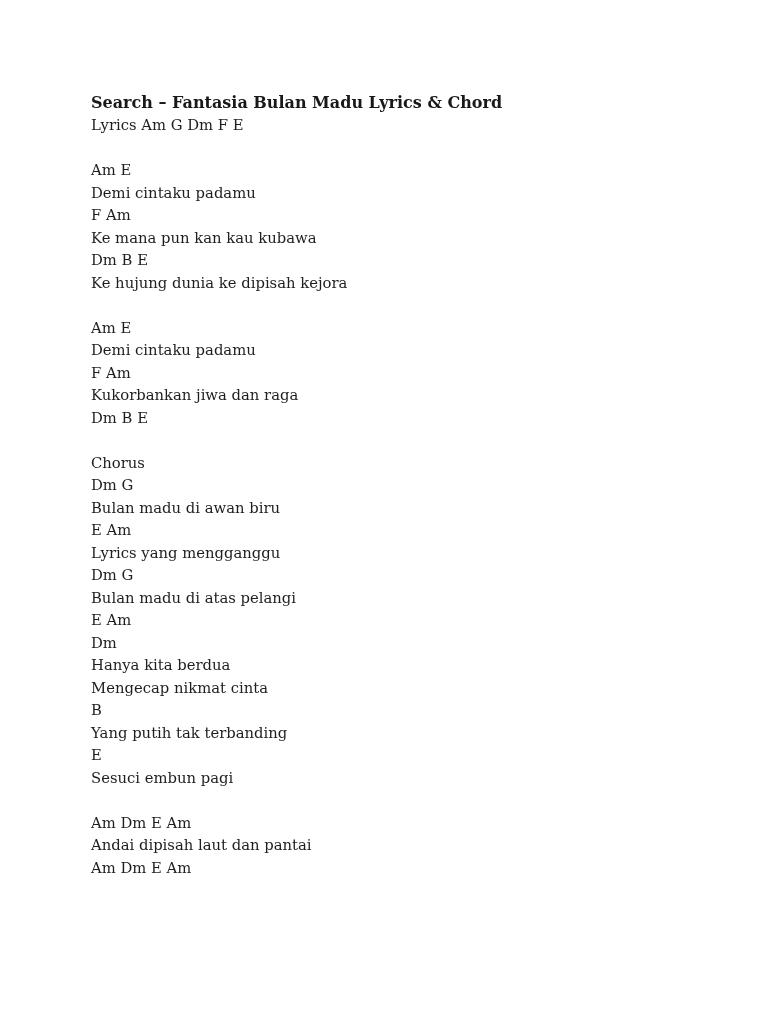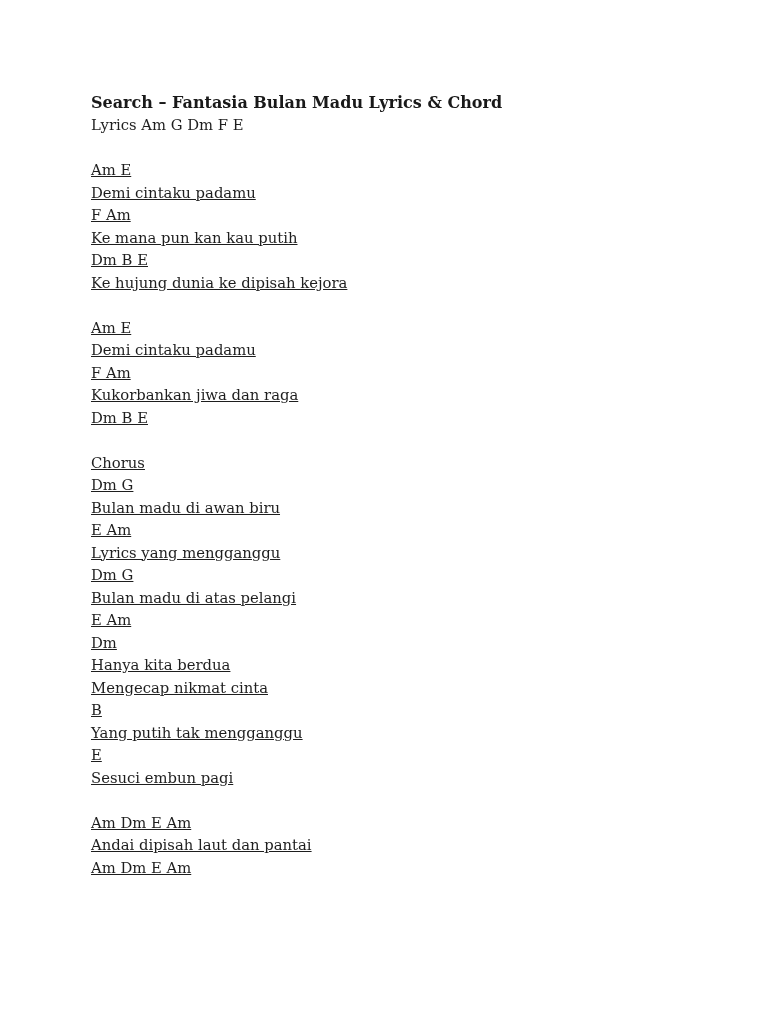--- a/index.html
+++ b/index.html
@@ -32,40 +32,39 @@
   }
   .line {
     margin: 0;
     font-size: 14.8px;
     font-weight: normal;
     line-height: 22.5px;
     white-space: nowrap;
   }
   .stanza {
     margin-top: 22.5px;
-    text-decoration: underline;
   }
   .intro-block {
     margin-top: 1px;
   }
 </style>
 </head>
 <body>
 
 <div class="page">
   <div class="content">
 
     <h1 class="title">Search – Fantasia Bulan Madu Lyrics &amp; Chord</h1>
     <p class="line intro-block">Lyrics Am G Dm F E</p>
 
     <div class="stanza">
       <p class="line">Am E</p>
       <p class="line">Demi cintaku padamu</p>
       <p class="line">F Am</p>
-      <p class="line">Ke mana pun kan kau putih</p>
+      <p class="line">Ke mana pun kan kau kubawa</p>
       <p class="line">Dm B E</p>
       <p class="line">Ke hujung dunia ke dipisah kejora</p>
     </div>
 
     <div class="stanza">
       <p class="line">Am E</p>
       <p class="line">Demi cintaku padamu</p>
       <p class="line">F Am</p>
       <p class="line">Kukorbankan jiwa dan raga</p>
       <p class="line">Dm B E</p>
@@ -77,21 +76,21 @@
       <p class="line">Bulan madu di awan biru</p>
       <p class="line">E Am</p>
       <p class="line">Lyrics yang mengganggu</p>
       <p class="line">Dm G</p>
       <p class="line">Bulan madu di atas pelangi</p>
       <p class="line">E Am</p>
       <p class="line">Dm</p>
       <p class="line">Hanya kita berdua</p>
       <p class="line">Mengecap nikmat cinta</p>
       <p class="line">B</p>
-      <p class="line">Yang putih tak mengganggu</p>
+      <p class="line">Yang putih tak terbanding</p>
       <p class="line">E</p>
       <p class="line">Sesuci embun pagi</p>
     </div>
 
     <div class="stanza">
       <p class="line">Am Dm E Am</p>
       <p class="line">Andai dipisah laut dan pantai</p>
       <p class="line">Am Dm E Am</p>
     </div>
 

